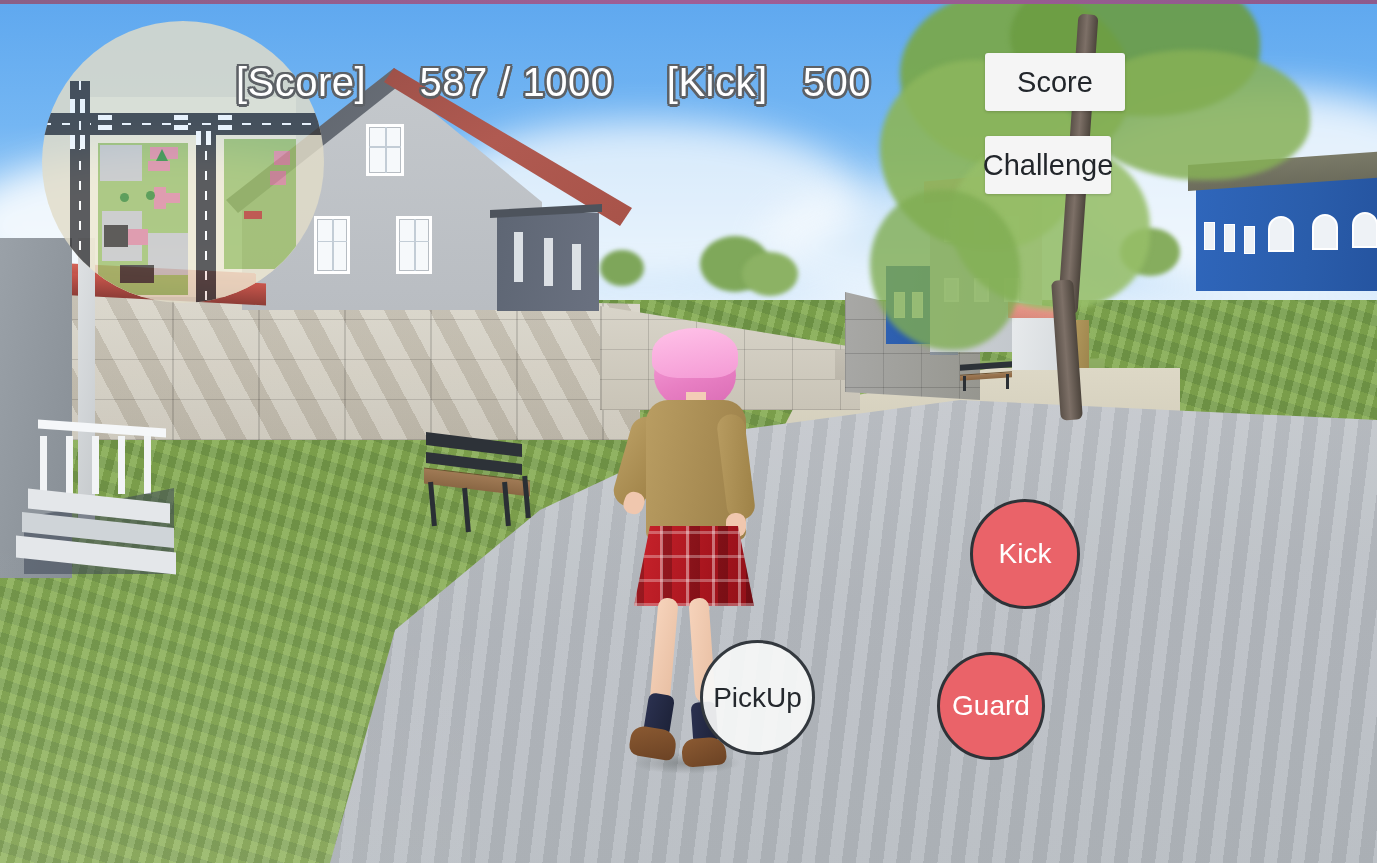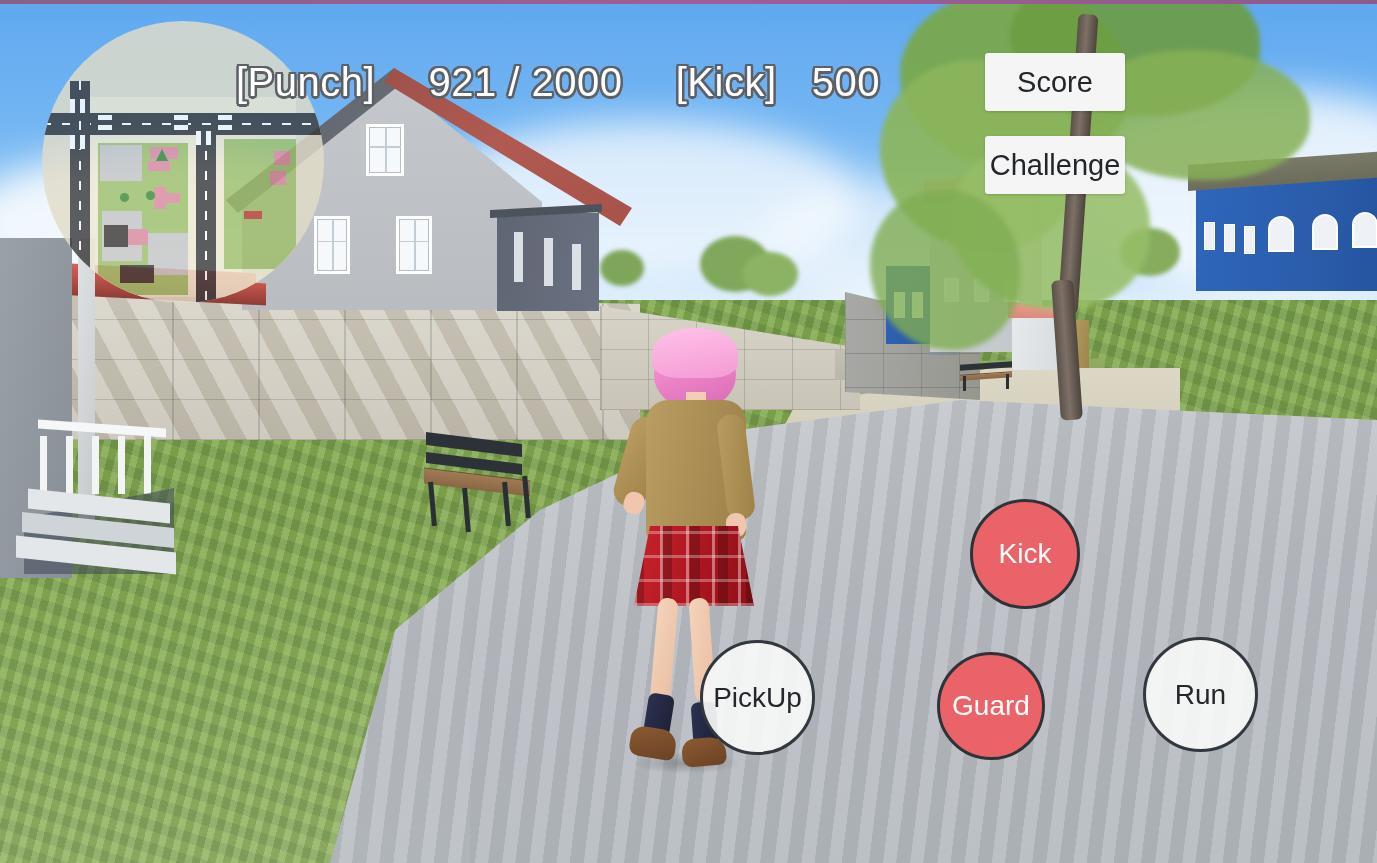--- a/index.html
+++ b/index.html
@@ -181,21 +181,21 @@
            -2px -2px 0 #5d6166, 2px -2px 0 #5d6166, -2px 2px 0 #5d6166, 2px 2px 0 #5d6166,
            0 -2.5px 0 #5d6166, 0 2.5px 0 #5d6166, -2.5px 0 0 #5d6166, 2.5px 0 0 #5d6166; }
   .hud .gap { display:inline-block; width:30px; }
 
   
   .mbtn { position:absolute; z-index:45; background:#f5f5f5; color:#22262b;
           border:0; border-radius:3px; display:flex; align-items:center; justify-content:center;
           font-size:29px; font-family:"Liberation Sans", sans-serif; cursor:pointer;
           box-shadow:0 1px 3px rgba(0,0,0,.18); }
   .btn-menu      { left:985px; top:53px;  width:140px; height:58px; }
-  .btn-challenge { left:985px; top:136px; width:140px; height:58px; }
+  .btn-challenge { left:985px; top:136px; width:126px; height:58px; }
 
   
   .abtn { position:absolute; z-index:45; border-radius:50%;
           display:flex; align-items:center; justify-content:center;
           font-size:28px; cursor:pointer; font-family:"Liberation Sans", sans-serif; }
   .abtn.light { background:rgba(246,247,248,.93); color:#24282d; border:3.5px solid #33383e; }
   .abtn.red   { background:#ea6369; color:#ffffff; border:3.5px solid #2e3338; }
 
   .b-jump   { left:786px;  top:496px; width:114px; height:114px; }
   .b-punch  { left:970px;  top:499px; width:110px; height:110px; }
@@ -420,33 +420,32 @@
     <div class="mm-bld dark" style="left:78px; top:244px; width:34px; height:18px;"></div>
     <div class="mm-bld" style="left:232px; top:130px; width:16px; height:14px;"></div>
     <div class="mm-bld" style="left:228px; top:150px; width:16px; height:14px;"></div>
     <div class="mm-bld red" style="left:202px; top:190px; width:18px; height:8px;"></div>
     <div class="mm-tree" style="left:78px;  top:172px;"></div>
     <div class="mm-tree" style="left:104px; top:170px;"></div>
     <div class="mm-tri" style="left:114px; top:128px;"></div>
   </div>
 
   <div class="hud">
-    <span>[Punch]</span>
+    <span>[Score]</span>
     <span class="gap"></span>
-    <span>921 / 2000</span>
+    <span>587 / 1000</span>
     <span class="gap"></span>
     <span>[Kick]</span>
     <span style="display:inline-block;width:12px"></span>
     <span>500</span>
   </div>
 
   <button class="mbtn btn-menu">Score</button>
   <button class="mbtn btn-challenge">Challenge</button>
 
   <button class="abtn red   b-punch">Kick</button>
   <button class="abtn light b-pickup">PickUp</button>
   <button class="abtn red   b-guard">Guard</button>
-  <button class="abtn light b-run">Run</button>
 
 
   <div class="blurveil"></div>
   <div class="top-edge"></div>
 </div>
 
 </body></html>

